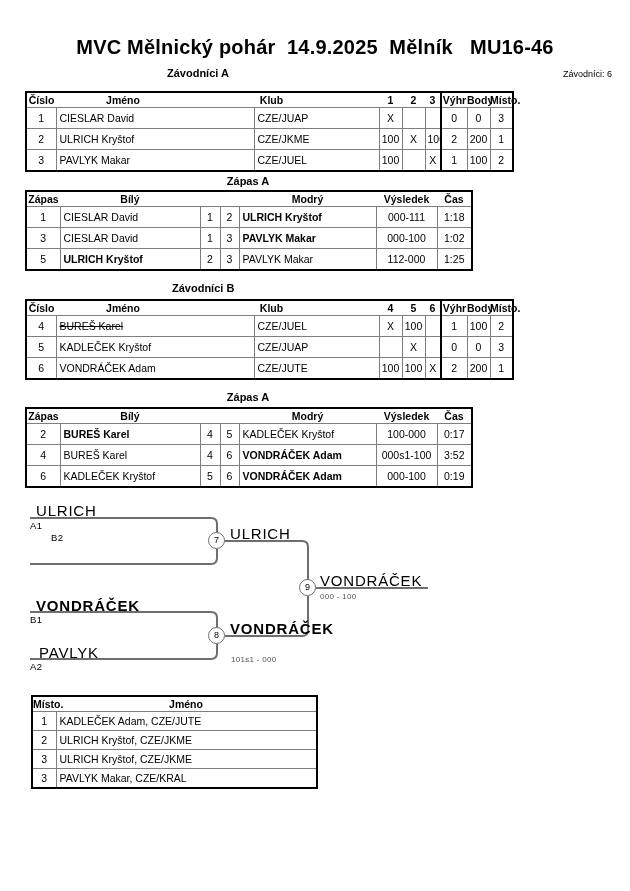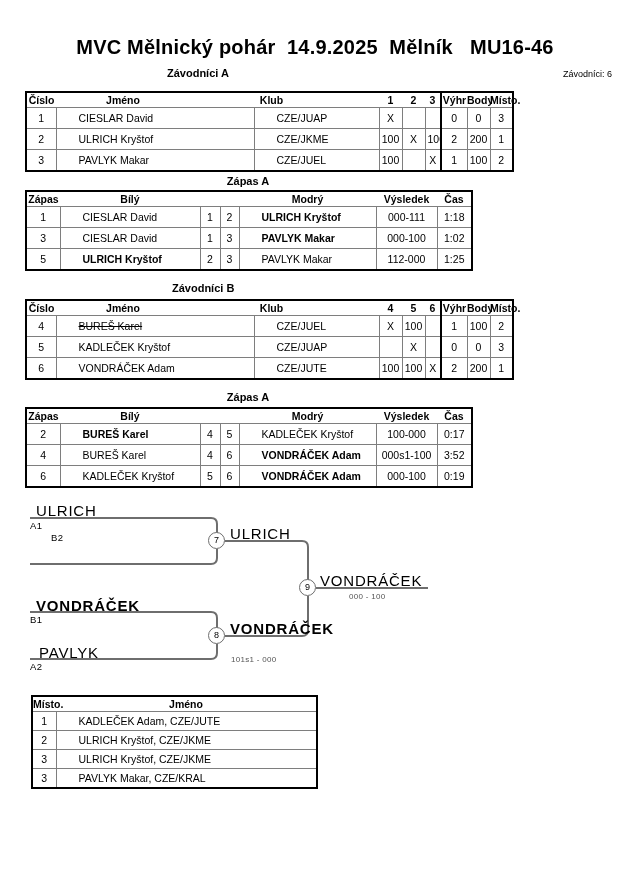--- a/index.html
+++ b/index.html
@@ -21,21 +21,21 @@
   }
   table.tbl th {
     font-weight:bold; text-align:center; height:14px; padding:0;
     border:none; border-bottom:1px solid #7e7e7e; white-space:nowrap; overflow:visible;
   }
   table.tbl td {
     border:1px solid #7e7e7e; height:20px; padding:0 2px;
     white-space:nowrap; overflow:hidden; text-align:center;
   }
   table.tbl.small td { height:18px; }
-  table.tbl td.l { text-align:left; padding-left:22px; }
+  table.tbl td.l { text-align:left; padding-left:3px; }
   .vsep { border-left:2px solid #000 !important; }
   th.shift1 { padding-right:64px !important; }
   th.shift2 { padding-right:90px !important; }
   .bold { font-weight:bold; }
   .strike { text-decoration:line-through; }
 
   svg.bracket { position:absolute; left:0; top:0; z-index:1; }
   .bk { position:absolute; font-size:15px; letter-spacing:0.8px; white-space:nowrap; z-index:2; }
   .bk.slot { font-size:9.5px; letter-spacing:0.4px; }
   .bk.score { font-size:8px; color:#555; letter-spacing:0.3px; }
@@ -310,21 +310,21 @@
   <div class="bk bold" style="left:36px; top:597px;">VONDRÁČEK</div>
   <div class="bk slot" style="left:30px; top:614px;">B1</div>
   <div class="bk" style="left:39px; top:644px;">PAVLYK</div>
   <div class="bk slot" style="left:30px; top:661px;">A2</div>
   <div class="node" style="left:208px; top:627px;">8</div>
   <div class="bk bold" style="left:230px; top:620px;">VONDRÁČEK</div>
   <div class="bk score" style="left:231px; top:655px;">101s1 - 000</div>
 
   <div class="node" style="left:299px; top:579px;">9</div>
   <div class="bk" style="left:320px; top:572px;">VONDRÁČEK</div>
-  <div class="bk score" style="left:320px; top:592px;margin-left:29px;">000 - 100</div>
+  <div class="bk score" style="left:320px; top:592px;">000 - 100</div>
 
 
   <table class="tbl small" style="left:31px; top:695px; width:285px;">
     <colgroup>
       <col style="width:24px">
         <col style="width:261px">
     </colgroup>
     <thead>
       <tr>
         <th>Místo.</th>

